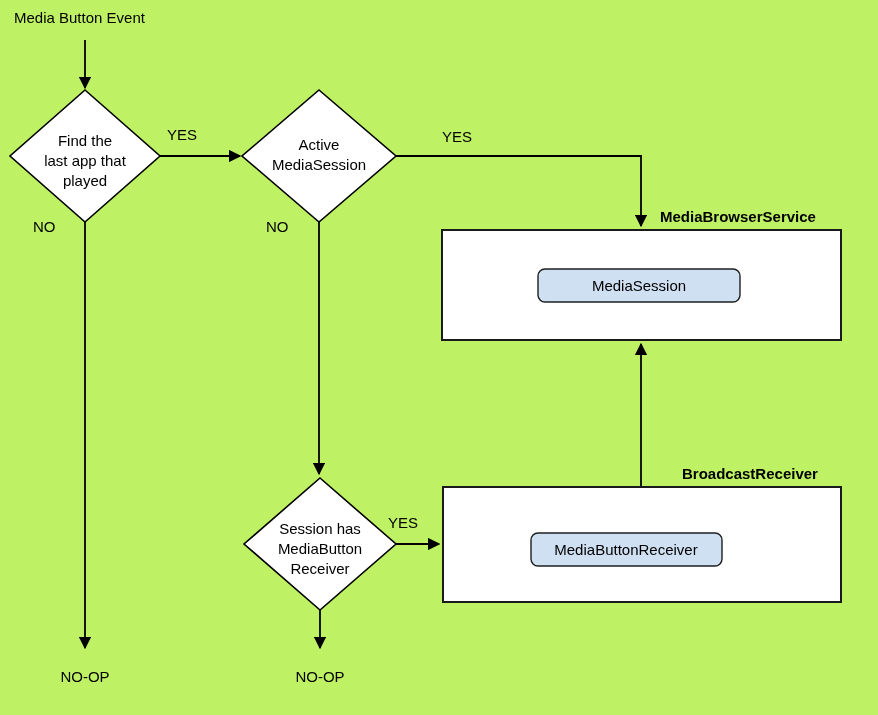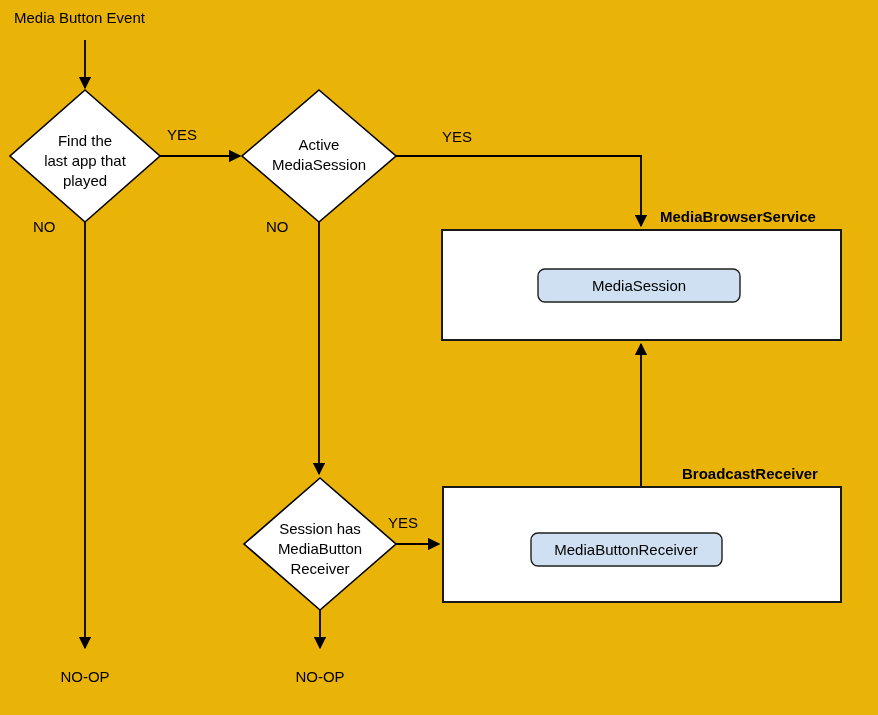--- a/index.html
+++ b/index.html
@@ -8,21 +8,21 @@
     padding: 0;
     background: #ffffff;
   }
   body {
     font-family: "Liberation Sans", sans-serif;
   }
   #diagram-root {
     position: relative;
     width: 878px;
     height: 715px;
-    background: #eab308;
+    background: #bef264;
     overflow: hidden;
   }
   #flow-svg {
     position: absolute;
     left: 0;
     top: 0;
     width: 878px;
     height: 715px;
   }
   .svg-text {

